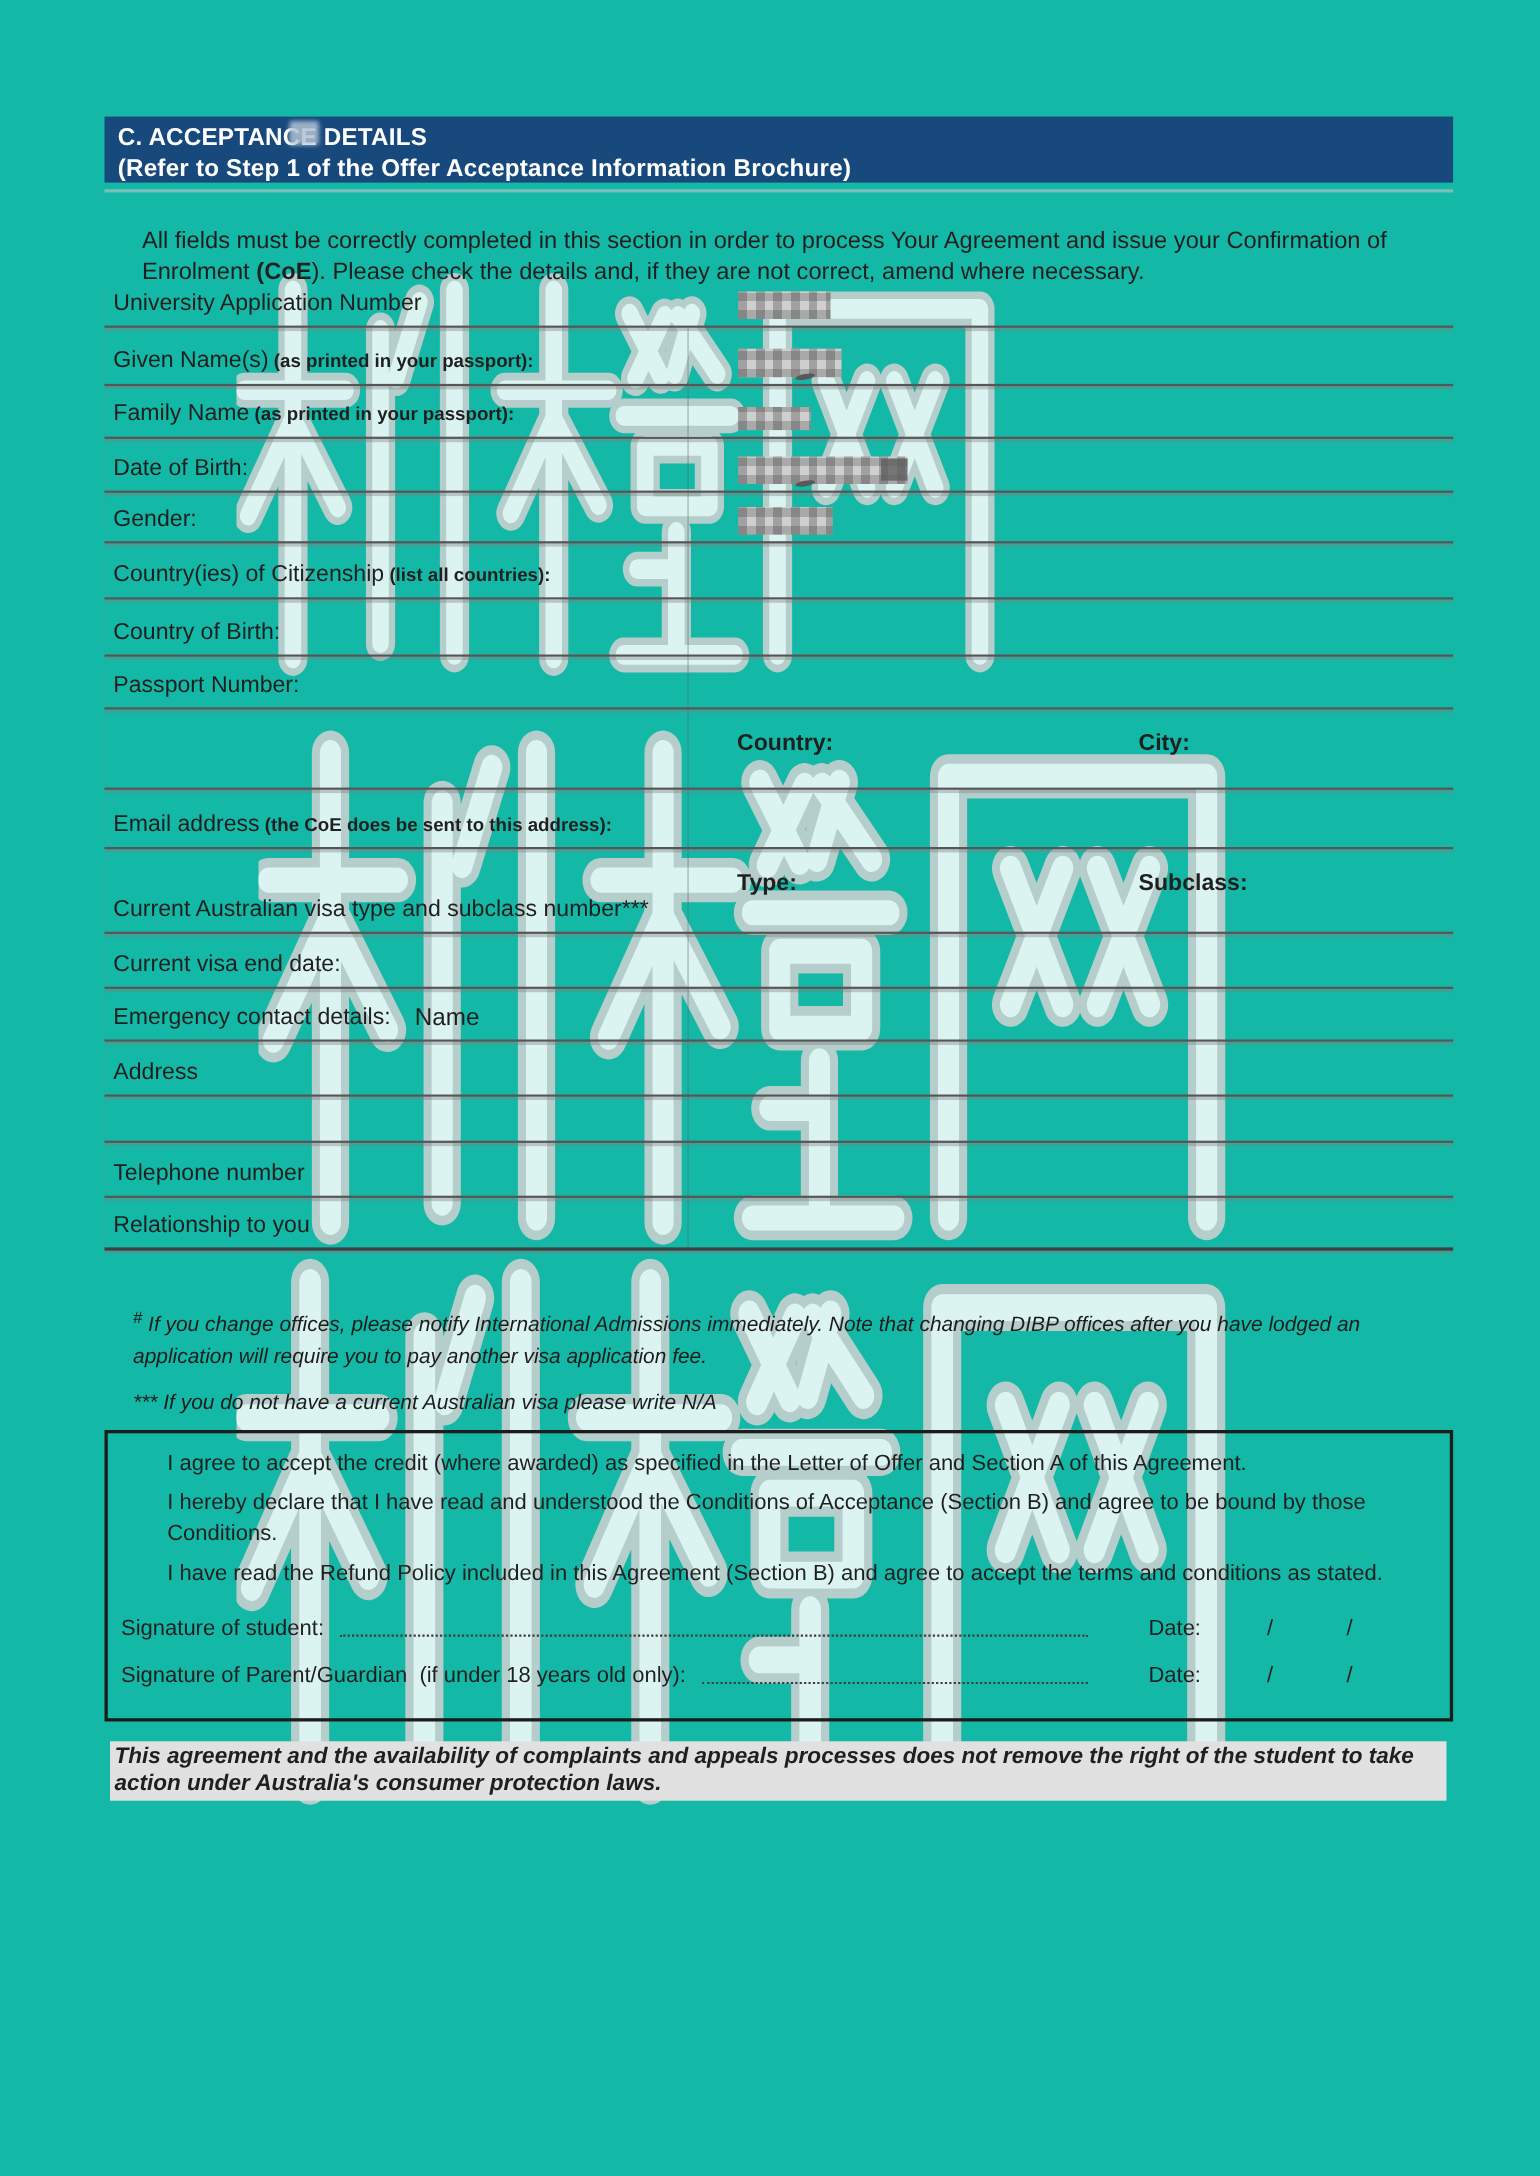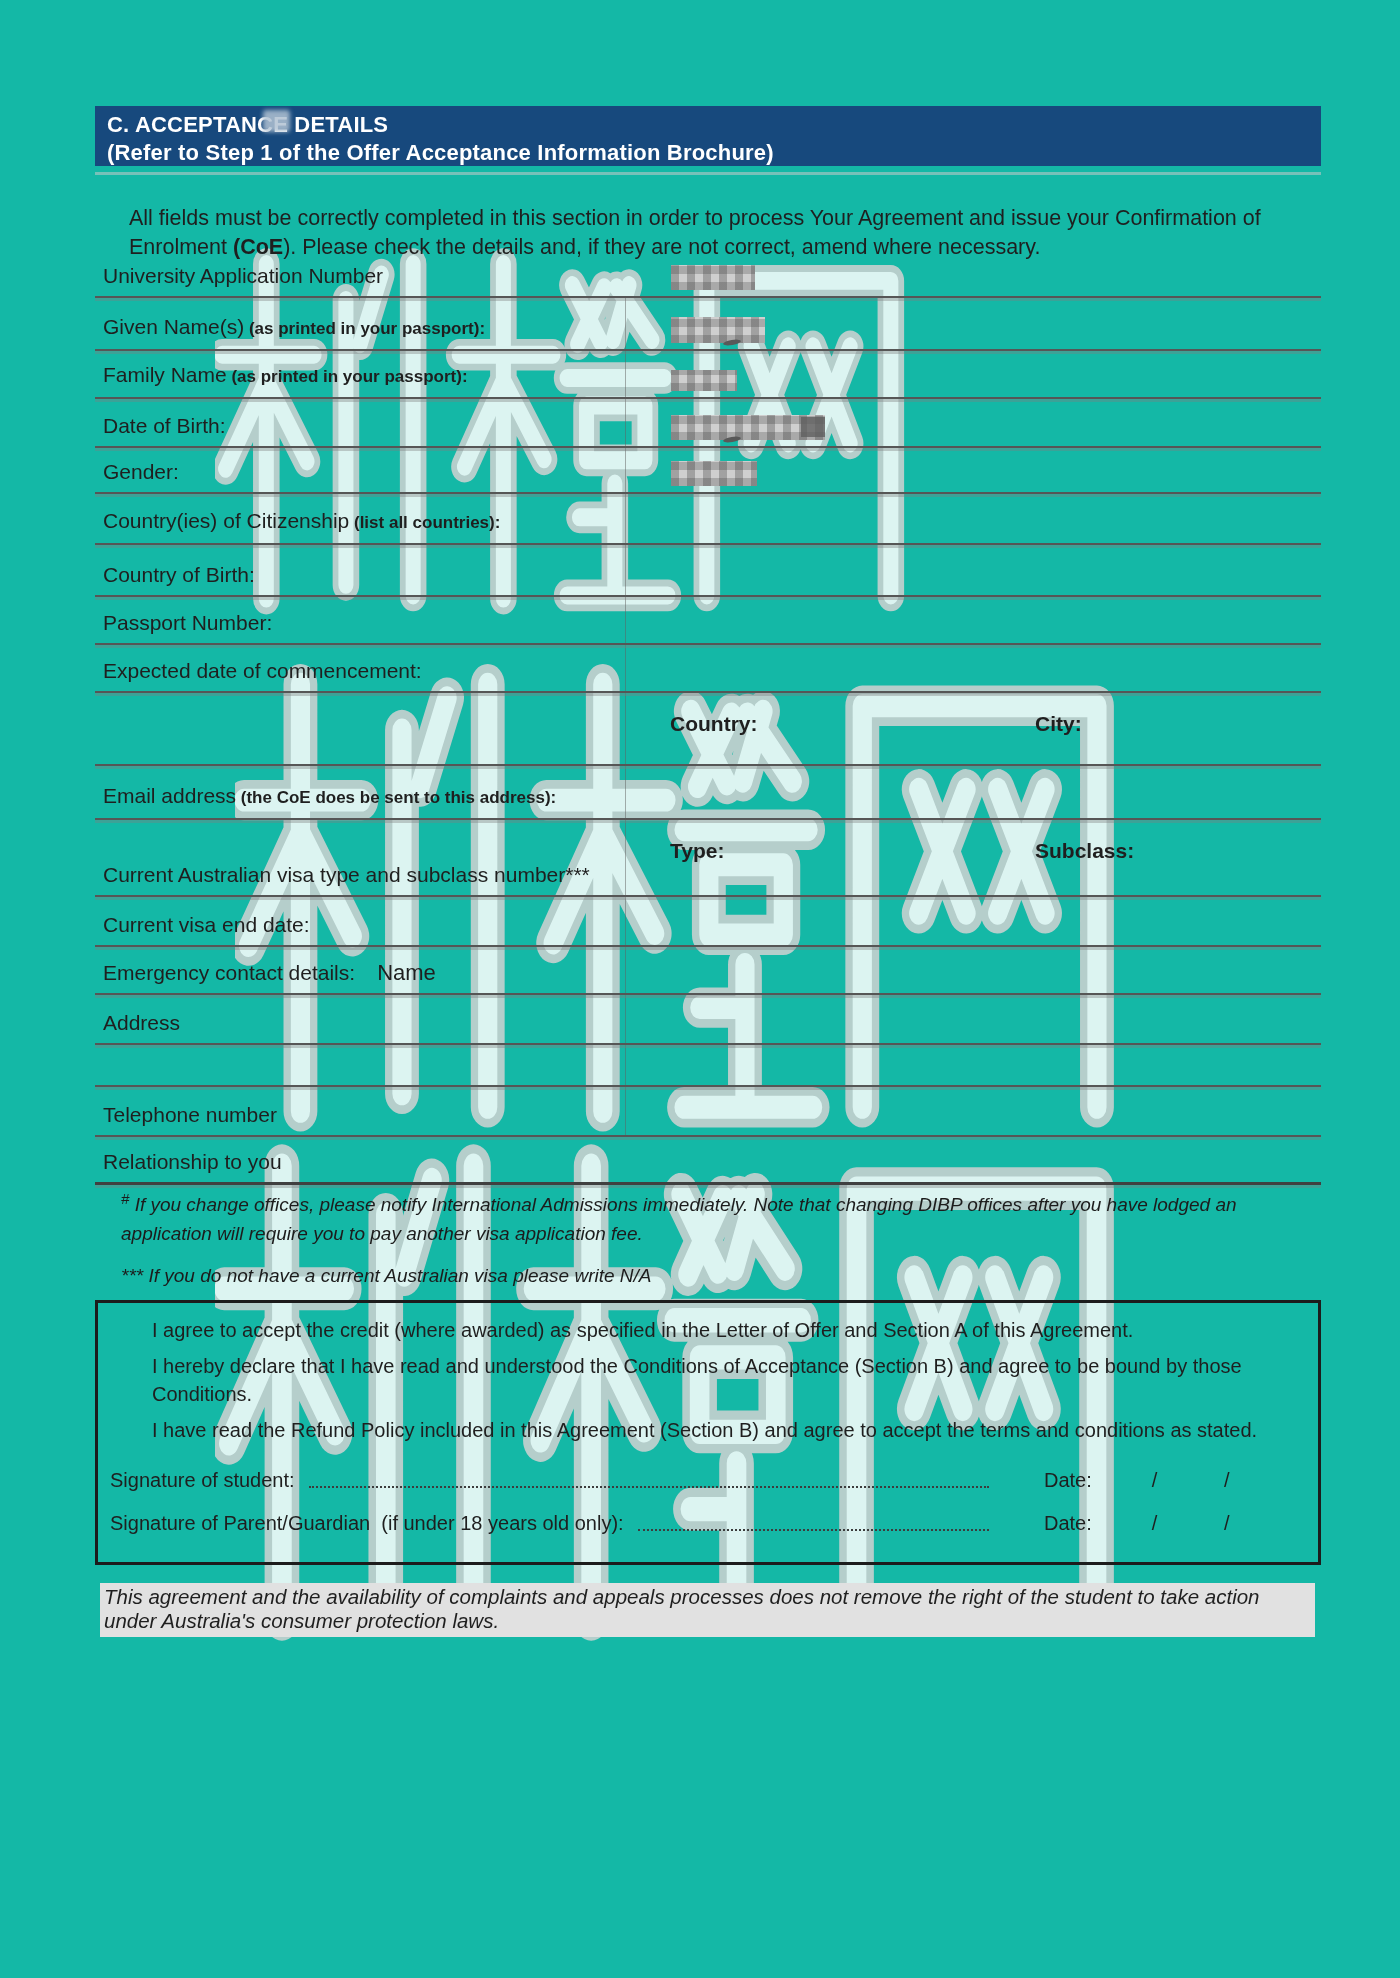--- a/index.html
+++ b/index.html
@@ -55,21 +55,21 @@
   .agreement-box p{margin:0 0 8px 0;padding-left:42px;font-size:20px;line-height:28px;}
   .sig-row{display:flex;align-items:flex-end;margin-top:20px;font-size:20px;}
   .sig-row--first{margin-top:25px;}
   .sig-label{white-space:pre;}
   .dot-leader{flex:1;border-bottom:2px dotted #3c3c3c;margin:0 55px 4px 14px;height:1px;}
   .date-wrap{width:262px;flex:0 0 auto;display:flex;align-items:baseline;}
   .date-label{white-space:pre;}
   .slashes{white-space:pre;margin-left:60px;}
   
   .statement{position:absolute;left:100px;top:1583px;width:1215px;box-sizing:border-box;background:#e1e1e1;
-    padding:2px 12px 4px 4px;font-size:20.5px;line-height:24px;font-weight:normal;font-style:italic;}
+    padding:2px 12px 4px 4px;font-size:20.5px;line-height:24px;font-weight:bold;font-style:italic;}
 </style>
 </head>
 <body>
 
 <div class="page">
 
   <svg width="0" height="0" style="position:absolute">
     <defs>
       <g id="wm-glyphs">
 
@@ -131,23 +131,20 @@
           <span class="redact" style="width: 86px; height: 25px;"></span>
         </div>
         <div class="form-row" style="height: 51px;">
           <span class="field-label">Country(ies) of Citizenship<span class="field-note"> (list all countries):</span></span>
         </div>
         <div class="form-row" style="height: 52px;">
           <span class="field-label">Country of Birth:</span>
         </div>
         <div class="form-row" style="height: 48px;">
           <span class="field-label">Passport Number:</span>
-        </div>
-        <div class="form-row" style="height: 48px;">
-          <span class="field-label">Expected date of commencement:</span>
         </div>
         <div class="form-row" style="height: 73px;">
           <span class="col-label col-label--1">Country:</span>
           <span class="col-label col-label--2">City:</span>
         </div>
         <div class="form-row" style="height: 54px;">
           <span class="field-label">Email address<span class="field-note"> (the CoE does be sent to this address):</span></span>
         </div>
         <div class="form-row" style="height: 77px;">
           <span class="field-label field-label--wrap">Current Australian visa type and subclass number***</span>

